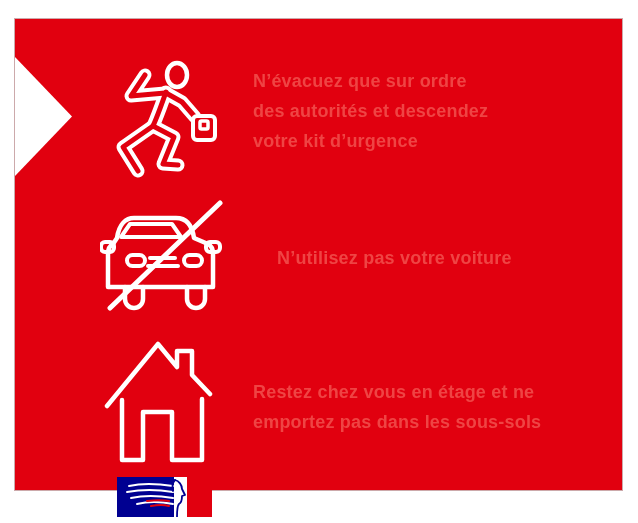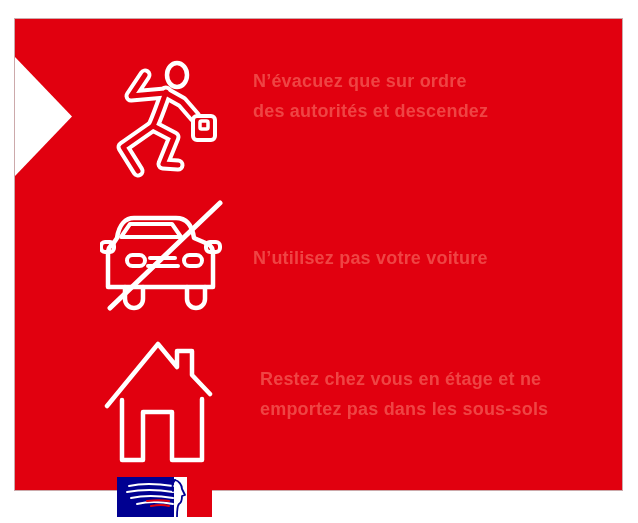--- a/index.html
+++ b/index.html
@@ -34,22 +34,22 @@
     position: absolute;
     left: 253px;
     color: #ef4444;
     font-size: 18px;
     font-weight: 700;
     line-height: 30px;
     letter-spacing: 0.2px;
     white-space: nowrap;
   }
   .text-1 { top: 66px; }
-  .text-2 { top: 243px; }
-  .text-3 { top: 364px; margin-left: 7px; }
+  .text-2 { top: 243px; margin-left: 24px; }
+  .text-3 { top: 377px; }
   .gov-logo {
     position: absolute;
     left: 117px; top: 477px;
     width: 95px; height: 40px;
   }
 </style>
 </head>
 <body>
 
 <div class="screen">
@@ -74,20 +74,21 @@
         <path d="M53,68 L23,89 L38,113"></path>
       </g>
       <ellipse cx="77" cy="17" rx="10" ry="12" fill="none" stroke="#ffffff" stroke-width="4.5"></ellipse>
       <rect x="93" y="58" width="22" height="24" rx="4" fill="#e1000f" stroke="#ffffff" stroke-width="4"></rect>
       <rect x="100" y="63" width="8" height="8" rx="1.5" fill="none" stroke="#ffffff" stroke-width="3.5"></rect>
     </svg>
   </div>
   <div class="instruction-text text-1">
     <div>N’évacuez que sur ordre</div>
     <div>des autorités et descendez</div>
+    <div>votre kit d’urgence</div>
   </div>
 
   <div class="icon-box icon-car">
     <svg width="124" height="115" viewBox="0 0 124 115" aria-hidden="true">
       <g fill="none" stroke="#ffffff" stroke-width="4.5" stroke-linecap="round" stroke-linejoin="round">
         <path d="M17,38 C19,24 26,18 34,18 L76,18 C85,18 92,24 94,38 L108,44 C112,46 113,49 113,54 L113,87 L8,87 L8,54 C8,49 9,46 13,44 Z"></path>
         <path d="M30,24 L72,24 L81,37 L21,37 Z" stroke-width="4"></path>
         <rect x="1" y="42" width="13" height="10" rx="4" stroke-width="4"></rect>
         <rect x="106" y="42" width="14" height="10" rx="4" stroke-width="4"></rect>
         <rect x="27" y="55" width="18" height="11" rx="5.5" stroke-width="4"></rect>

